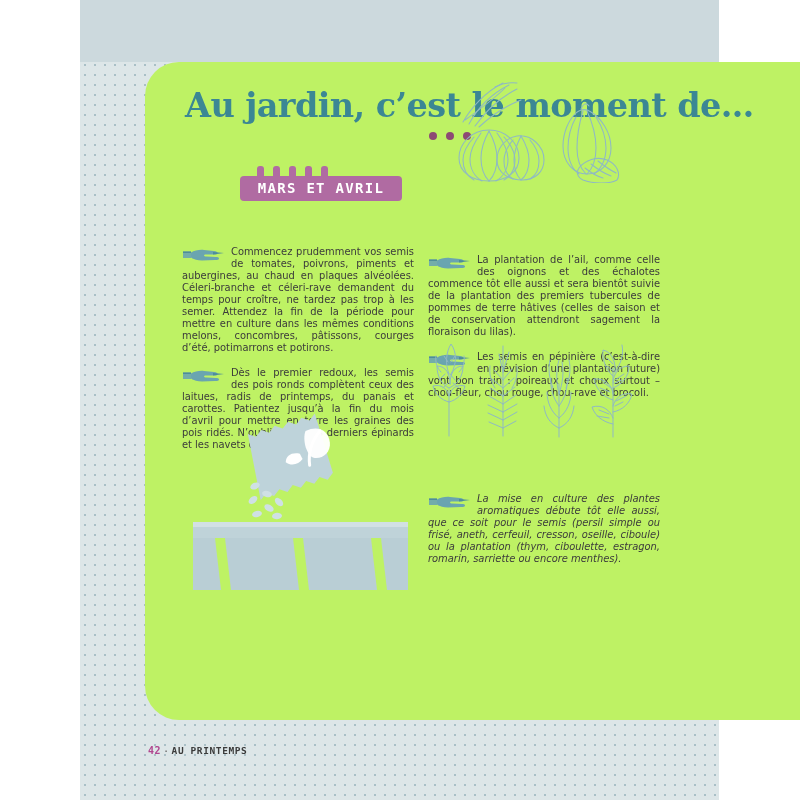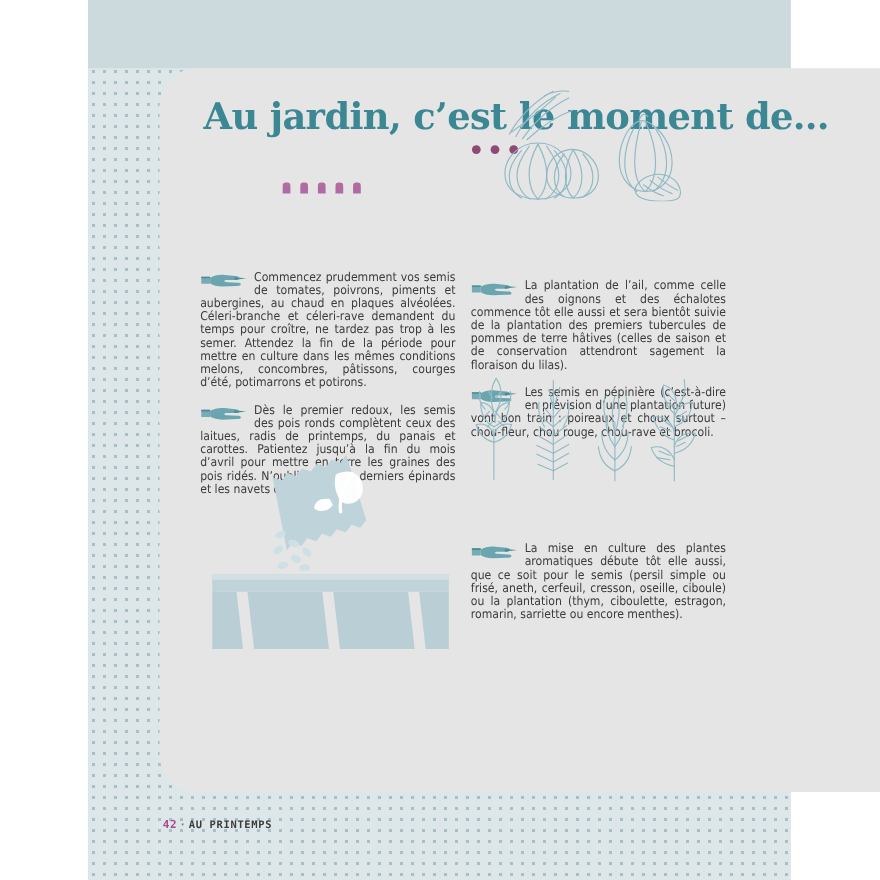--- a/index.html
+++ b/index.html
@@ -26,21 +26,21 @@
   .bg-white-left{
     position:absolute;left:0;top:0;width:80px;height:800px;background:#fff;
   }
   .bg-white-right{
     position:absolute;left:719px;top:0;width:81px;height:800px;background:#fff;
   }
 
   
   .card{
     position:absolute;left:145px;top:62px;width:655px;height:658px;
-    background:#e5e5e5;
+    background:#bef264;
     border-top-left-radius:34px;
     border-bottom-left-radius:34px;
   }
 
   
   .title{
     position:absolute;left:40px;top:24px;width:530px;
     font-family:"DejaVu Serif", serif;
     font-weight:bold;
     font-size:33.5px;
@@ -129,20 +129,21 @@
     </div>
 
     <div class="badge-wrap">
       <div class="badge-tabs">
         <i></i>
         <i></i>
         <i></i>
         <i></i>
         <i></i>
       </div>
+      <div class="badge">MARS ET AVRIL</div>
     </div>
 
 
     <div class="col left">
 
       <div class="para">
         <span class="hand">
           <svg viewBox="0 0 88 30">
             <g fill="#6aa5b0">
               <path d="M2 9 h16 v13 H2z" opacity="0.9"></path>
@@ -198,21 +199,21 @@
               <path d="M2 9 h16 v3 H2z" fill="#4d8d99"></path>
               <path d="M18 11 c7-4 17-6 26-5 l20 2 c5 0 7 2 7 4 0 2-2 3-6 3 l-17 0 c-3 0-4 1-4 2 0 1 2 2 5 2 l19 1 c4 0 6 1 6 3 0 2-3 3-8 3 l-26 1 c-9 0-16-2-22-6z"></path>
               <path d="M62 10 l22 2 -22 3z" fill="#4d8d99"></path>
               <path d="M20 21 h30 v2 H20z" opacity="0.5"></path>
             </g>
           </svg>
         </span>
         <span>Les semis en pépinière (c’est-à-dire en prévision d’une plantation future) vont bon train : poireaux et choux surtout – chou-fleur, chou rouge, chou-rave et brocoli.</span>
       </div>
 
-      <div class="para" style="margin-top:94px;">
+      <div class="para" style="margin-top:94px;font-style:italic;">
         <span class="hand">
           <svg viewBox="0 0 88 30">
             <g fill="#6aa5b0">
               <path d="M2 9 h16 v13 H2z" opacity="0.9"></path>
               <path d="M2 9 h16 v3 H2z" fill="#4d8d99"></path>
               <path d="M18 11 c7-4 17-6 26-5 l20 2 c5 0 7 2 7 4 0 2-2 3-6 3 l-17 0 c-3 0-4 1-4 2 0 1 2 2 5 2 l19 1 c4 0 6 1 6 3 0 2-3 3-8 3 l-26 1 c-9 0-16-2-22-6z"></path>
               <path d="M62 10 l22 2 -22 3z" fill="#4d8d99"></path>
               <path d="M20 21 h30 v2 H20z" opacity="0.5"></path>
             </g>
           </svg>

